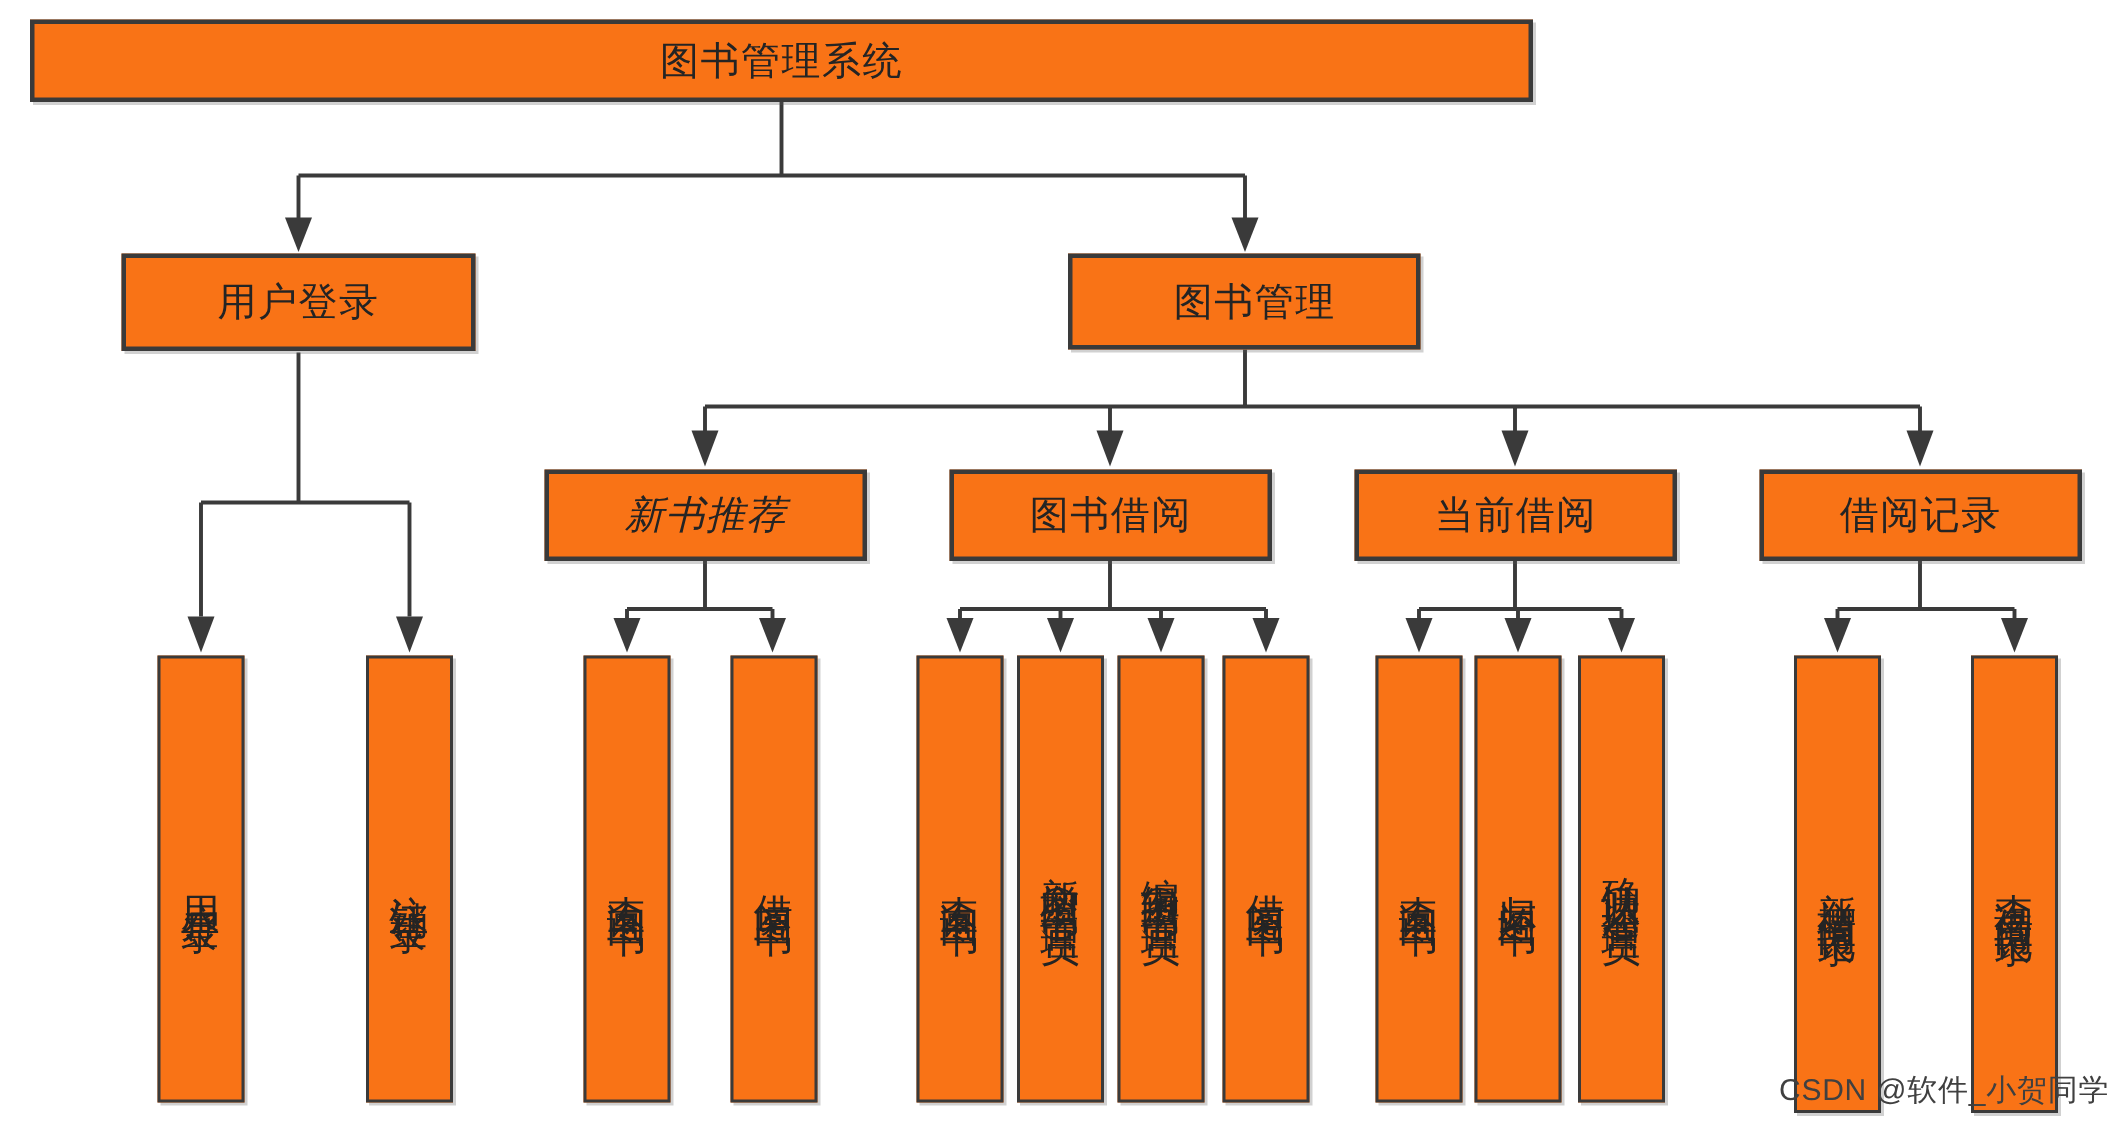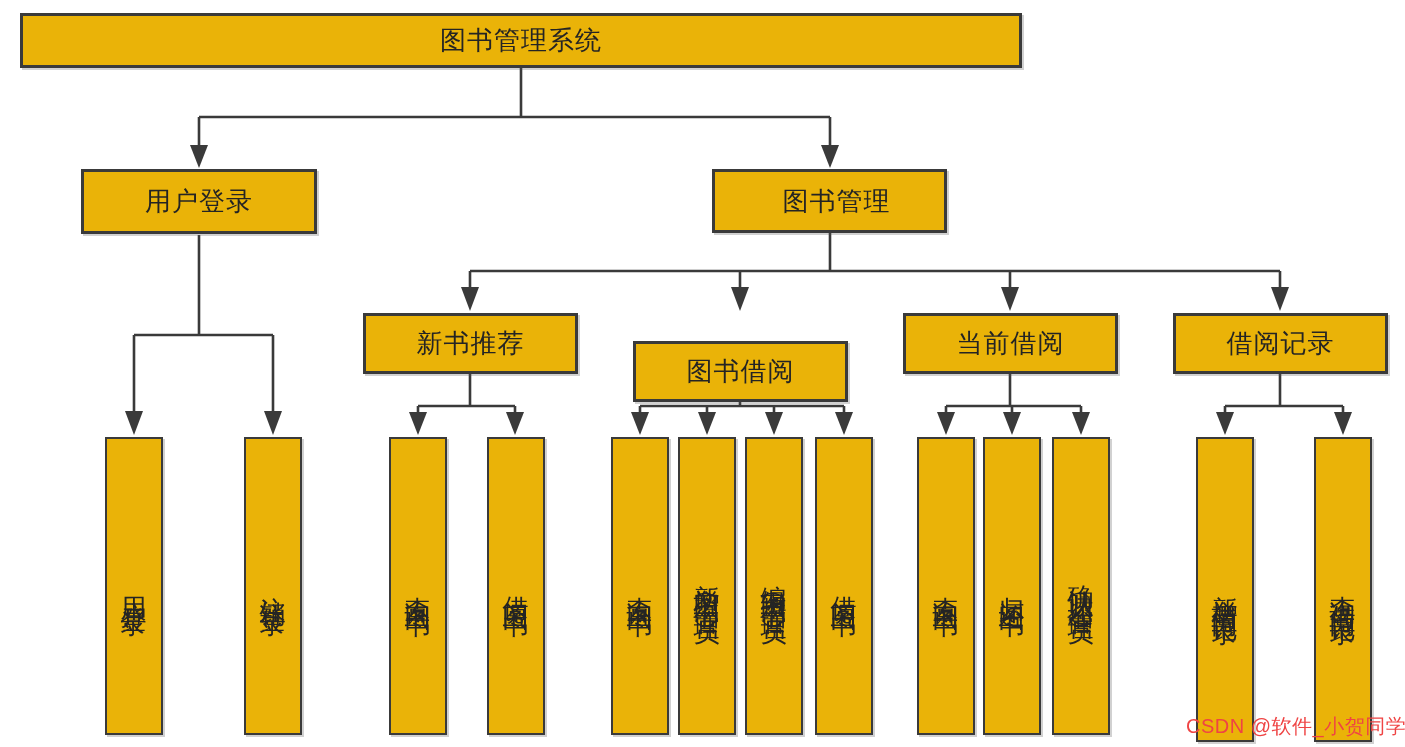--- a/index.html
+++ b/index.html
@@ -13,21 +13,21 @@
   }
   svg.connectors {
     position: absolute;
     left: 0; top: 0;
     width: 1405px; height: 747px;
     z-index: 1;
   }
   .node, .vnode {
     position: absolute;
     box-sizing: border-box;
-    background: #eab308;
+    background: #f97316;
     border: 3px solid #3a3a3a;
     color: #242424;
     display: flex;
     align-items: center;
     justify-content: center;
     z-index: 2;
     box-shadow: 2px 2px 0 rgba(90,90,90,0.28);
   }
   .node {
     font-size: 26px;
@@ -41,21 +41,21 @@
     font-size: 26px;
     letter-spacing: 5px;
     line-height: 1;
   }
   .watermark {
     position: absolute;
     left: 1186px;
     top: 713px;
     font-size: 20px;
     letter-spacing: 0.5px;
-    color: #ef4444;
+    color: #404040;
     z-index: 6;
     white-space: nowrap;
   }
 </style>
 </head>
 <body>
 
 <div class="canvas">
 
   <svg class="connectors" viewBox="0 0 1405 747" fill="none">
@@ -96,22 +96,22 @@
       <polygon points="1216,412 1234,412 1225,435"></polygon>
       <polygon points="1334,412 1352,412 1343,435"></polygon>
     </g>
   </svg>
 
   <div class="node" style="left:20px; top:13px; width:1002px; height:55px;">图书管理系统</div>
 
   <div class="node" style="left:81px; top:169px; width:236px; height:65px;">用户登录</div>
   <div class="node" style="left:712px; top:169px; width:235px; height:64px;padding-left:14px;">图书管理</div>
 
-  <div class="node" style="left:363px; top:313px; width:215px; height:61px;">新书推荐</div>
-  <div class="node" style="left:633px; top:313px; width:215px; height:61px;margin-top:28px;">图书借阅</div>
+  <div class="node" style="left:363px; top:313px; width:215px; height:61px;font-style:italic;">新书推荐</div>
+  <div class="node" style="left:633px; top:313px; width:215px; height:61px;">图书借阅</div>
   <div class="node" style="left:1173px; top:313px; width:215px; height:61px;">借阅记录</div>
   <div class="node" style="left:903px; top:313px; width:215px; height:61px;">当前借阅</div>
 
   <div class="vnode" style="left:105px; top:437px; width:58px; height:298px;">用户登录</div>
   <div class="vnode" style="left:244px; top:437px; width:58px; height:298px;">注销登录</div>
 
   <div class="vnode" style="left:389px; top:437px; width:58px; height:298px;">查询图书</div>
   <div class="vnode" style="left:487px; top:437px; width:58px; height:298px;">借阅图书</div>
 
   <div class="vnode" style="left:611px; top:437px; width:58px; height:298px;">查询图书</div>

